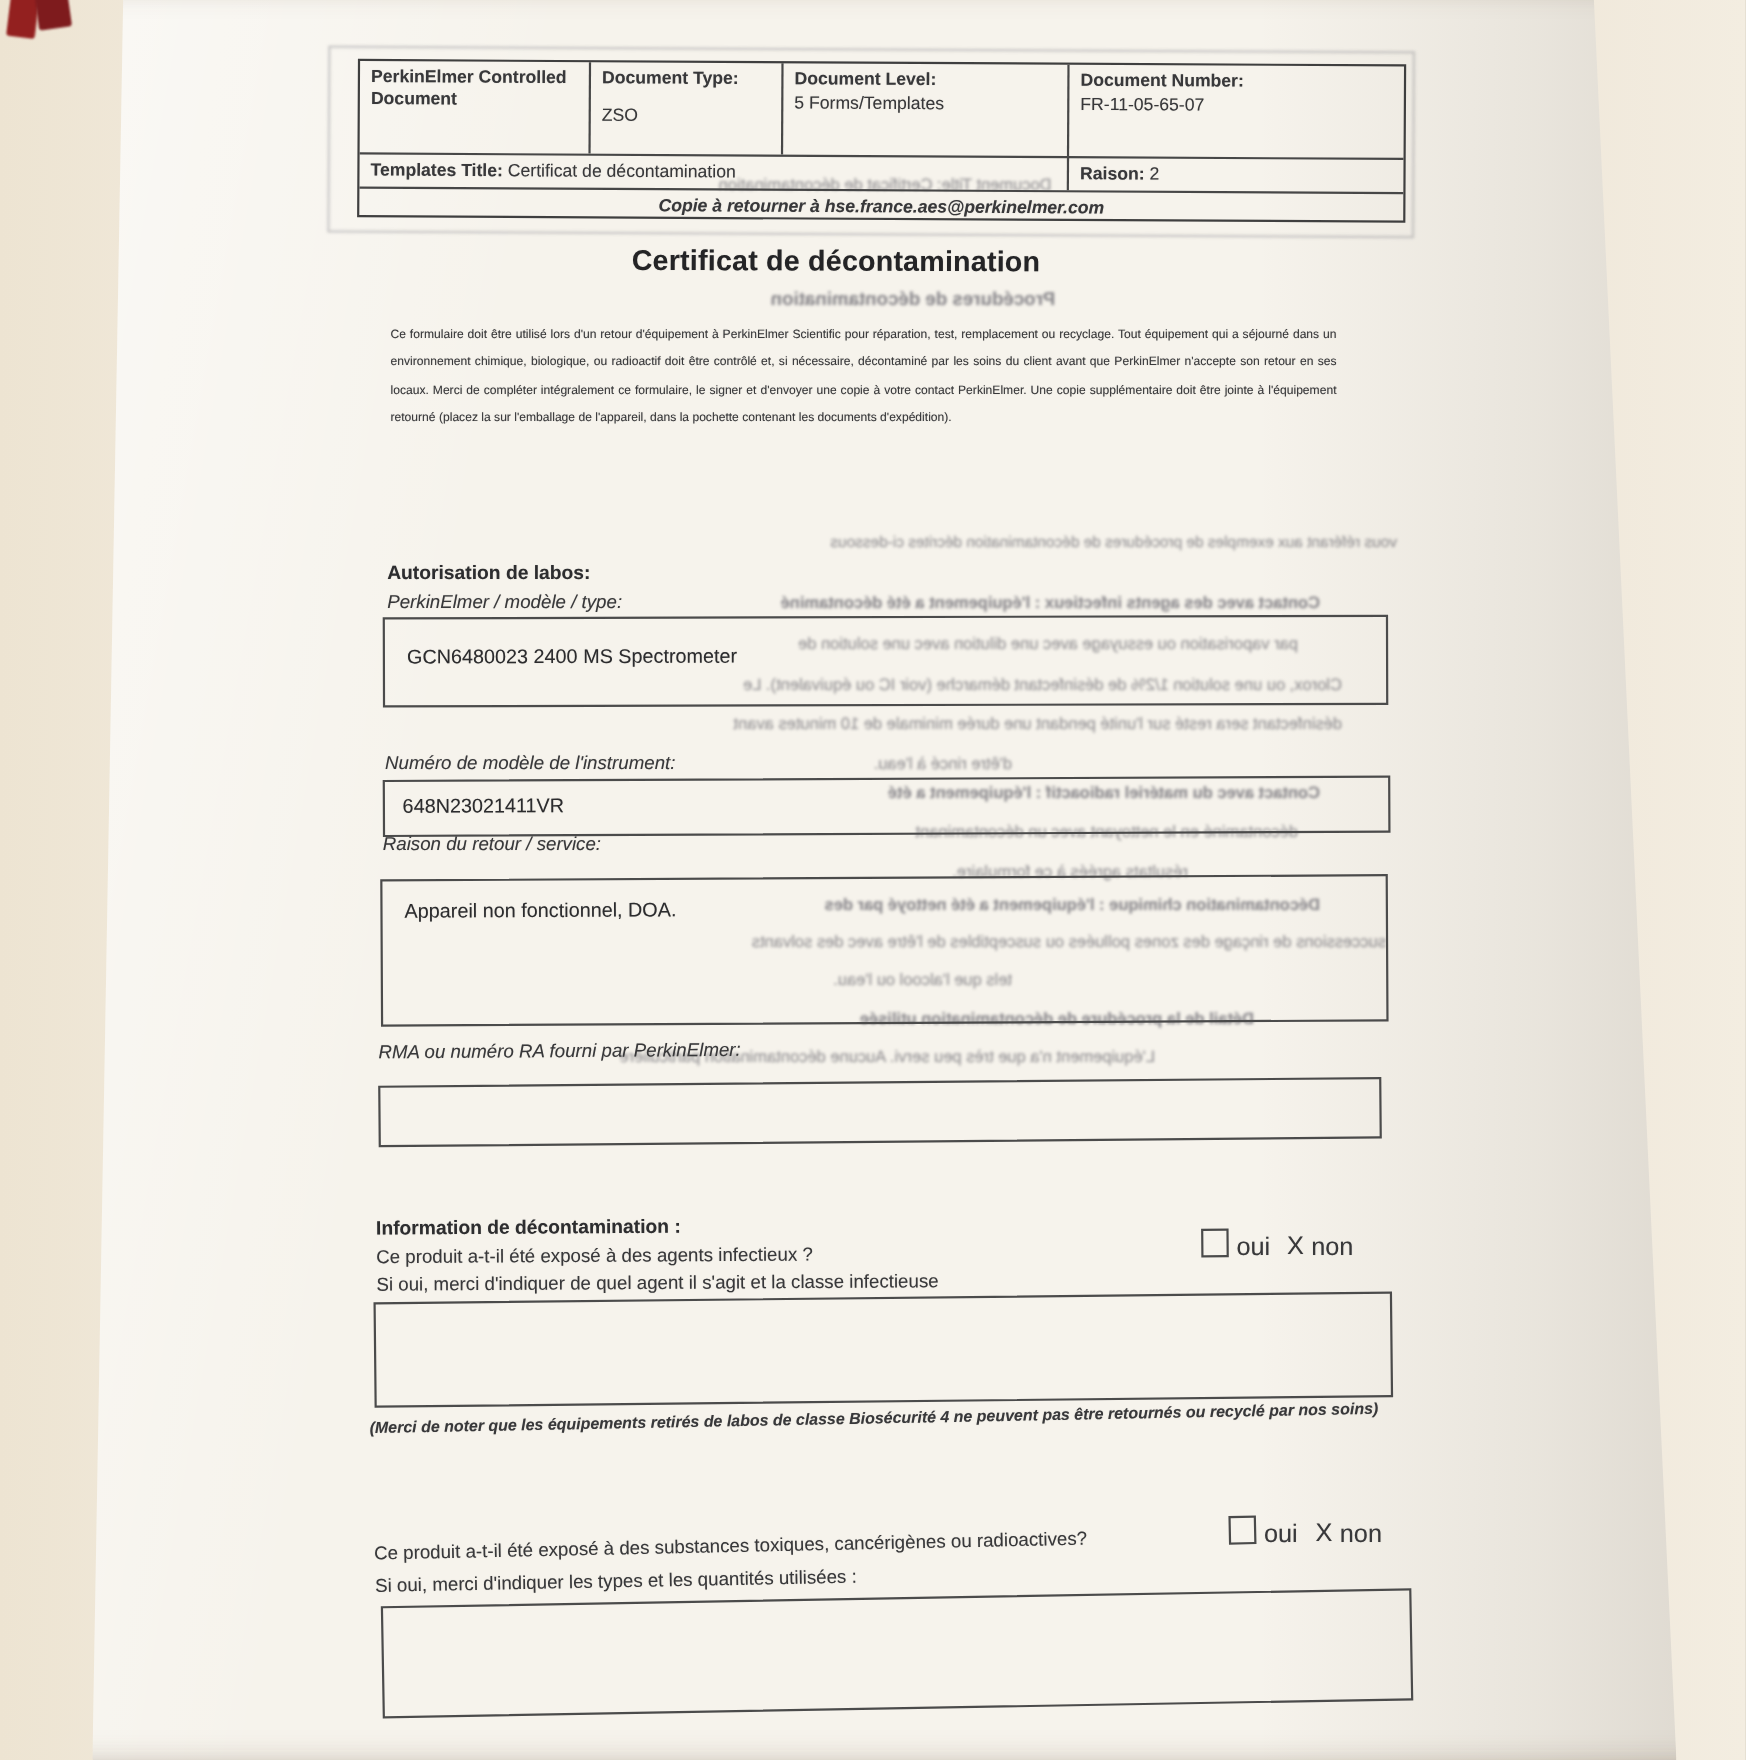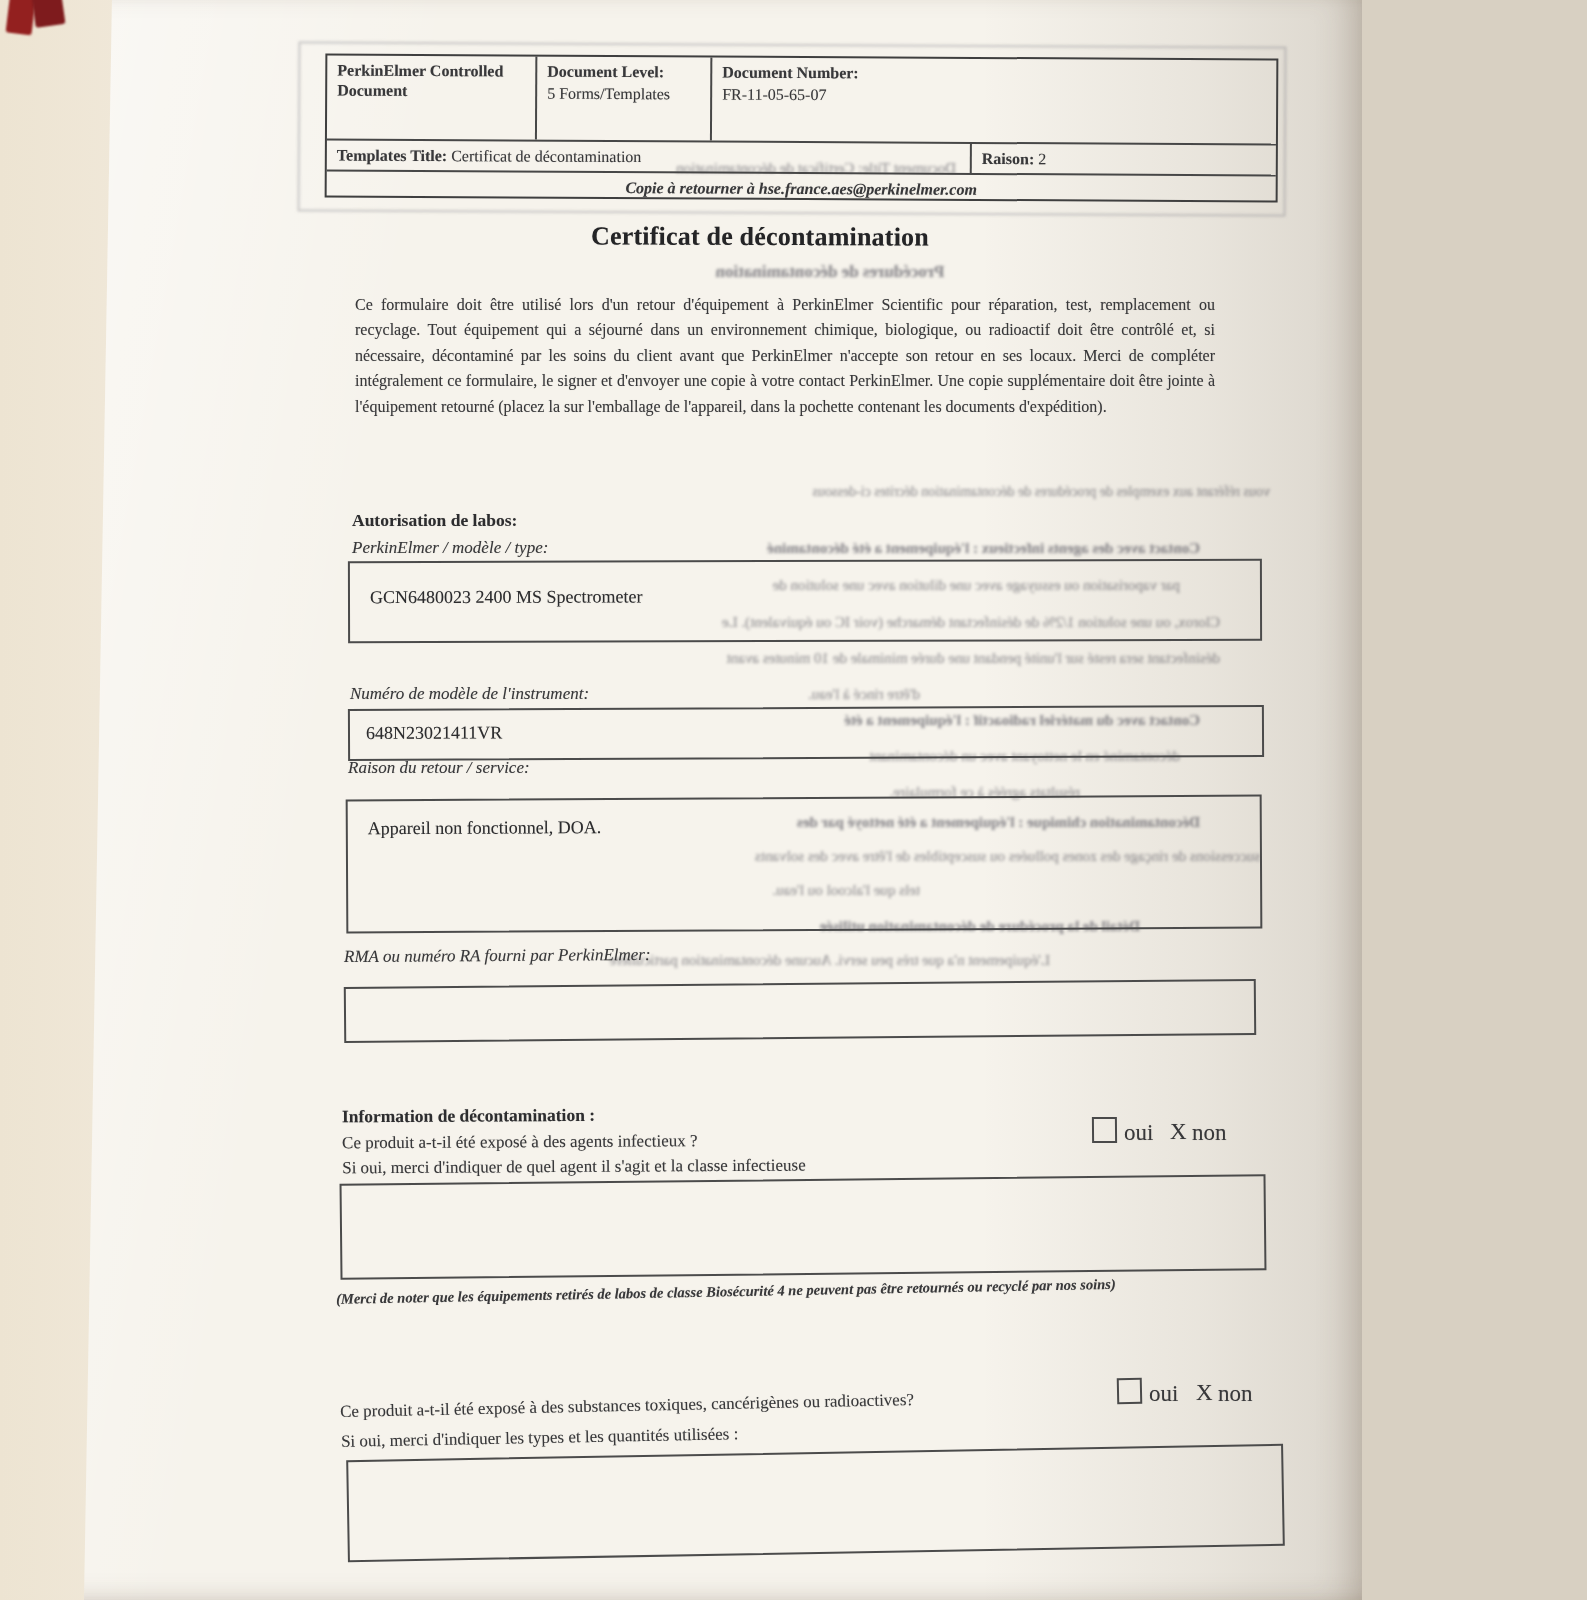--- a/index.html
+++ b/index.html
@@ -1,19 +1,19 @@
 <!DOCTYPE html>
 <html><head>
 <meta charset="utf-8">
 <style>
   html,body{margin:0;padding:0;background:#d8d0c2;}
   .photo{
-    position:relative;width:1362px;height:1600px;overflow:hidden;
+    position:relative;width:1587px;height:1600px;overflow:hidden;
     background:linear-gradient(to right,#ede4d2 0%,#f0e8d9 10%,#f0e8da 88%,#f3edE1 100%);
-    font-family:Liberation Serif, serif;color:#38383a;
+    font-family:Liberation Sans, sans-serif;color:#38383a;
   }
   
   .red1,.red2{position:absolute;filter:blur(1px);border-radius:3px;}
   .red1{left:8px;top:-8px;width:26px;height:42px;background:#93201f;transform:rotate(7deg);}
   .red2{left:33px;top:-12px;width:30px;height:38px;background:#7e1b1d;transform:rotate(-8deg);}
   .paper{
     position:absolute;inset:0;
     clip-path:polygon(112px 0px,1449px 0px,1524px 1600px,84px 1600px);
     background:
       linear-gradient(100deg, rgba(255,255,255,.55) 0%, rgba(255,255,255,0) 28%),
@@ -58,21 +58,21 @@
   .cv{font-weight:normal;}
   .mt14{margin-top:14px;} .mt2{margin-top:2px;}
   .title-cell{grid-column:1/4;padding:4px 10px;}
   .version-cell{grid-column:4/5;padding:4px 10px;}
   .copy-cell{grid-column:1/5;text-align:center;padding:1px 0;font-weight:bold;font-style:italic;font-size:16px;}
   .inline{display:inline;}
 
   
   .page-title{left:480px;top:222px;width:560px;text-align:center;font-size:26px;font-weight:bold;color:#242426;
               letter-spacing:.2px;transform:rotate(.2deg);z-index:2;}
-  .intro{left:355px;top:292px;width:860px;font-size:16px;line-height:25.4px;text-align:justify;z-index:2;}
+  .intro{left:355px;top:292px;width:860px;font-size:11px;line-height:25.4px;text-align:justify;z-index:2;}
   .h-bold{font-weight:bold;font-size:17.5px;color:#2d2d2f;}
   .lbl-it{font-style:italic;font-size:17px;}
   .fbox{border:2px solid #4b4b4b;background:transparent;z-index:2;}
   .fval{font-size:18px;color:#2c2c2e;}
 
   .auth-h{left:352px;top:510px;z-index:2;}
   .f1l{left:352px;top:538px;z-index:2;}
   .box1{left:348px;top:560px;width:910px;height:78px;transform:rotate(-.15deg);}
   .box1 .fval{padding:24px 0 0 20px;}
   .f2l{left:350px;top:684px;z-index:2;}
@@ -126,20 +126,24 @@
       <div class="ghost g12">tels que l'alcool ou l'eau.</div>
       <div class="ghost b g13">Détail de la procédure de décontamination utilisée</div>
       <div class="ghost g14">L'équipement n'a que très peu servi. Aucune décontamination particulière</div>
       <div class="ghost g15">Document Title: Certificat de décontamination</div>
 
       <div class="abs tbl">
         <div class="cell br">
           <div class="cl">PerkinElmer Controlled Document</div>
         </div>
         <div class="cell br">
+          <div class="cl">Document Type:</div>
+          <div class="cv mt14">ZSO</div>
+        </div>
+        <div class="cell br">
           <div class="cl">Document Level:</div>
           <div class="cv mt2">5 Forms/Templates</div>
         </div>
         <div class="cell">
           <div class="cl">Document Number:</div>
           <div class="cv mt2">FR-11-05-65-07</div>
         </div>
         <div class="cell bt title-cell">
           <span class="cl inline">Templates Title:</span>
           <span class="cv inline">Certificat de décontamination</span>

